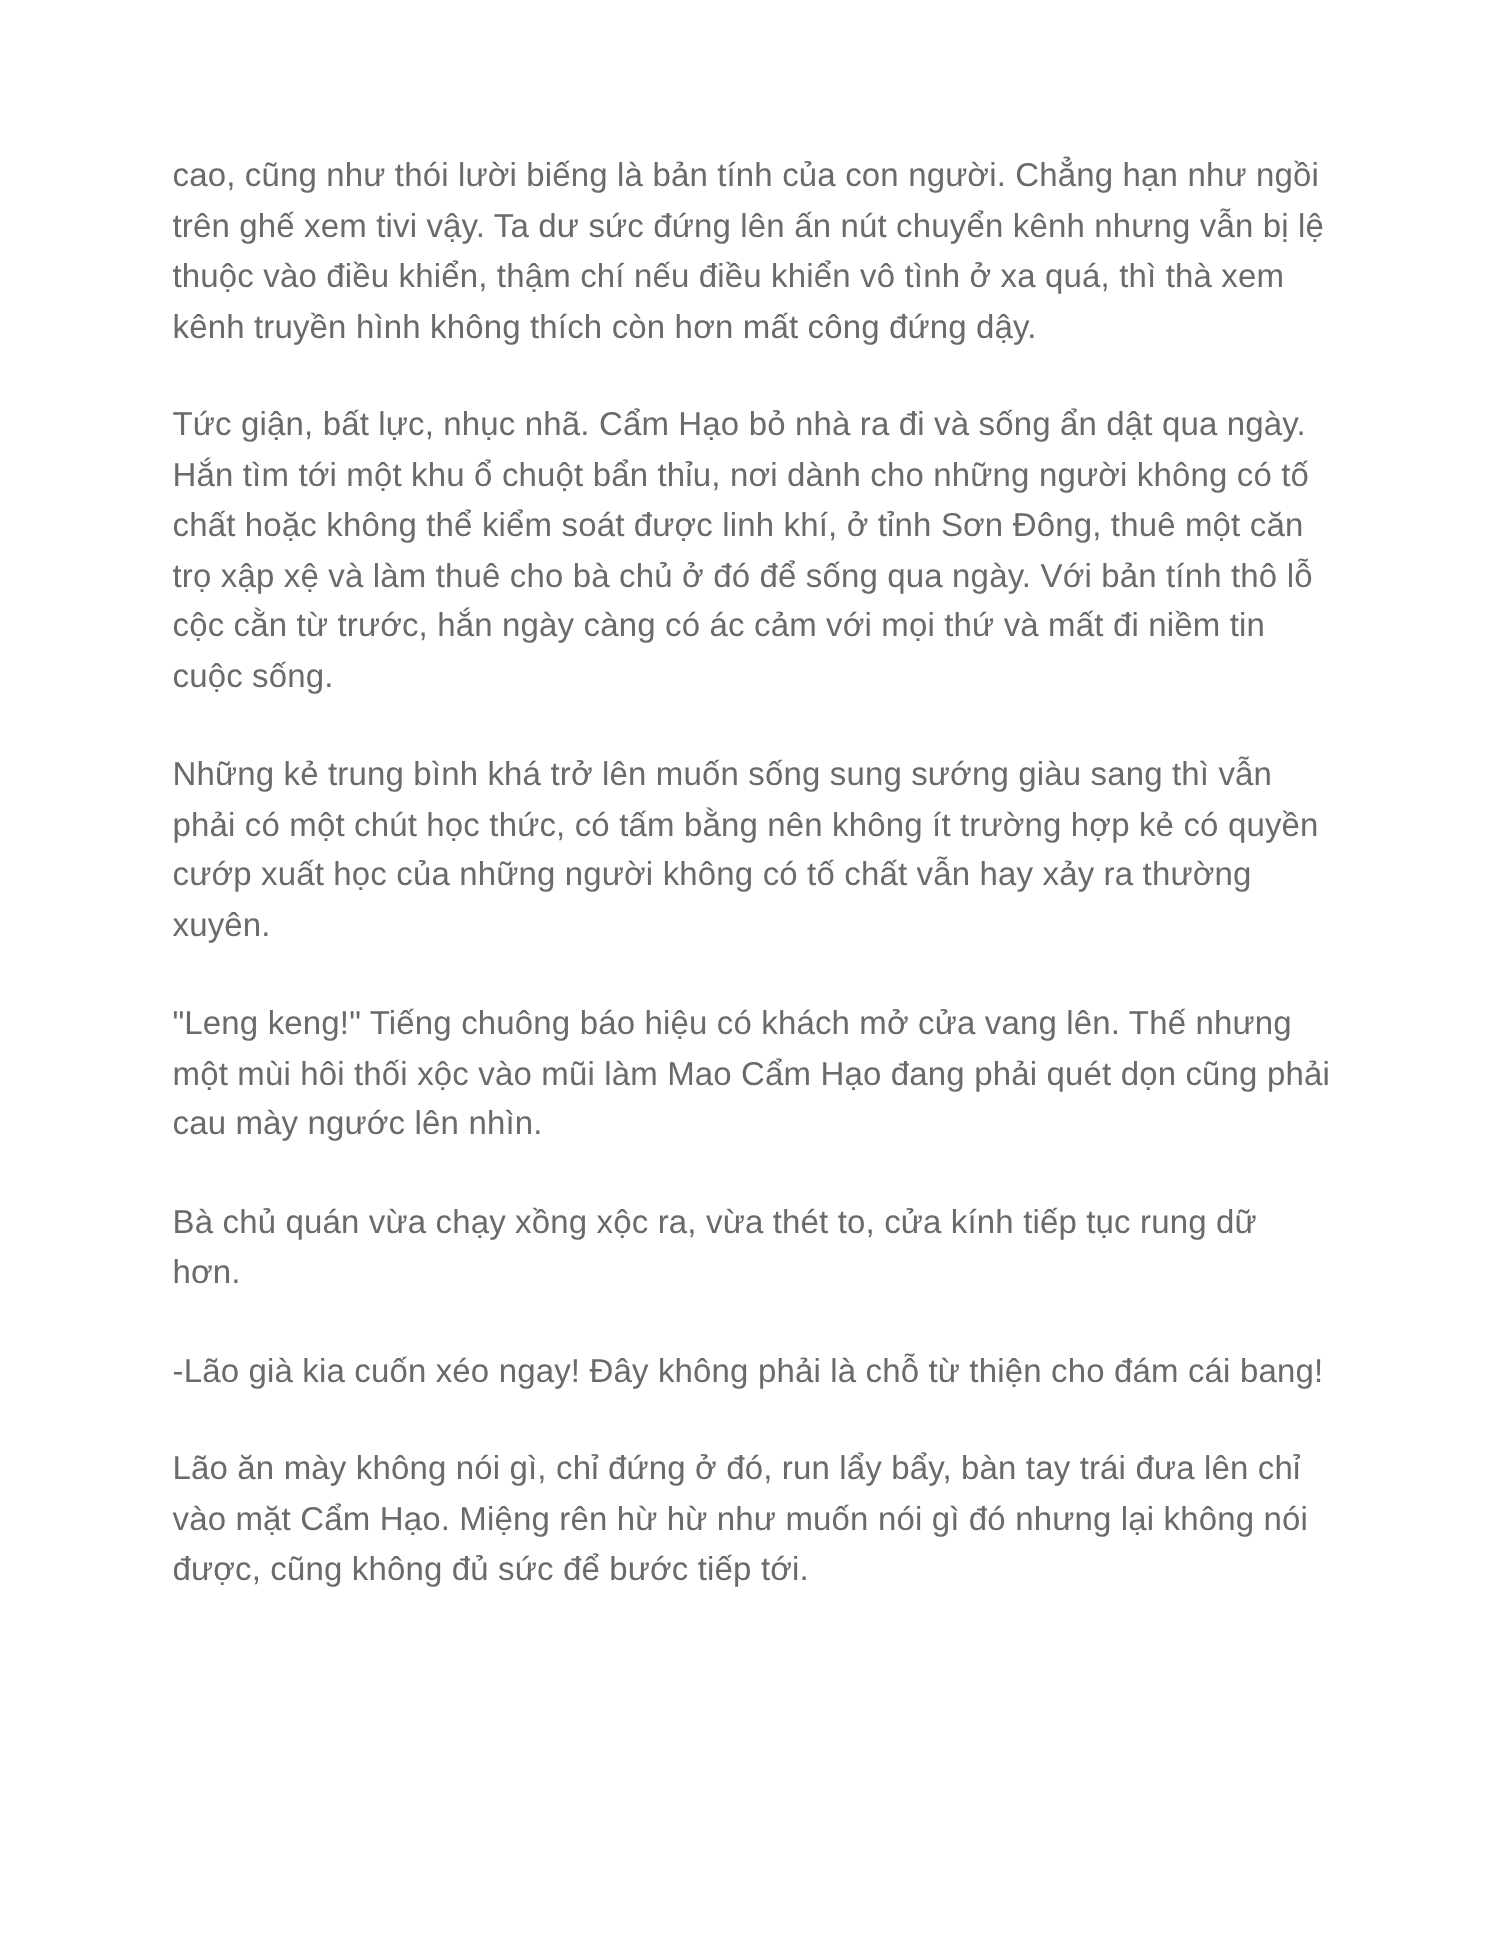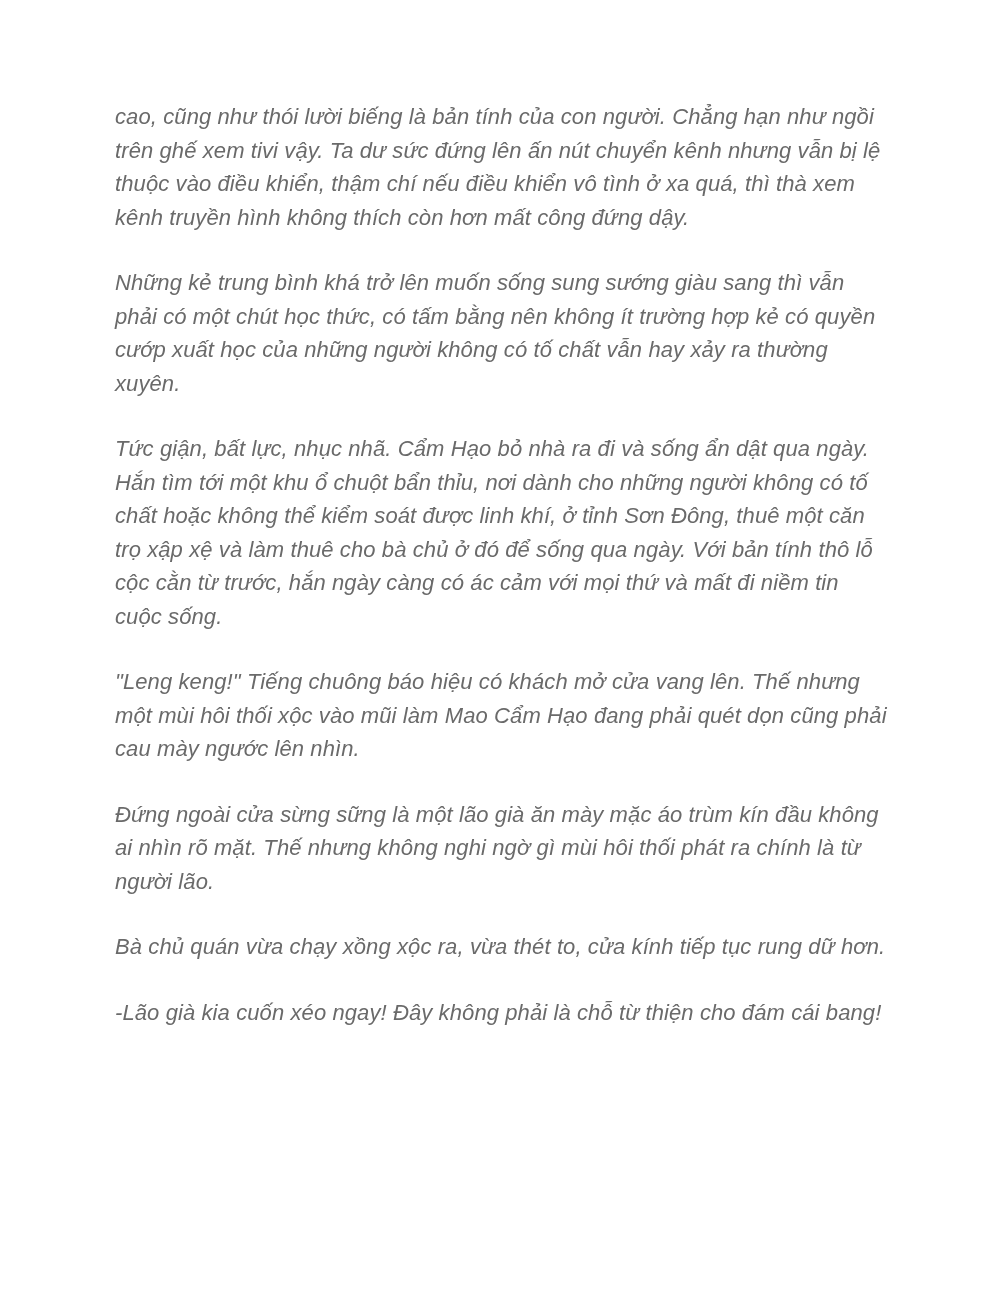--- a/index.html
+++ b/index.html
@@ -24,29 +24,28 @@
   }
   .text-column p {
     margin: 0 0 32px 0;
     font-family: "Liberation Sans", "DejaVu Sans", sans-serif;
     font-size: 22px;
     line-height: 33.5px;
     font-weight: 400;
     color: #6a6a6a;
     text-align: left;
     letter-spacing: 0.1px;
-    font-style: italic;
   }
 </style>
 </head>
 <body>
 
 <div class="page">
   <div class="text-column">
     <p>cao, cũng như thói lười biếng là bản tính của con người. Chẳng hạn như ngồi trên ghế xem tivi vậy. Ta dư sức đứng lên ấn nút chuyển kênh nhưng vẫn bị lệ thuộc vào điều khiển, thậm chí nếu điều khiển vô tình ở xa quá, thì thà xem kênh truyền hình không thích còn hơn mất công đứng dậy.</p>
+    <p>Tức giận, bất lực, nhục nhã. Cẩm Hạo bỏ nhà ra đi và sống ẩn dật qua ngày. Hắn tìm tới một khu ổ chuột bẩn thỉu, nơi dành cho những người không có tố chất hoặc không thể kiểm soát được linh khí, ở tỉnh Sơn Đông, thuê một căn trọ xập xệ và làm thuê cho bà chủ ở đó để sống qua ngày. Với bản tính thô lỗ cộc cằn từ trước, hắn ngày càng có ác cảm với mọi thứ và mất đi niềm tin cuộc sống.</p>
     <p>Những kẻ trung bình khá trở lên muốn sống sung sướng giàu sang thì vẫn phải có một chút học thức, có tấm bằng nên không ít trường hợp kẻ có quyền cướp xuất học của những người không có tố chất vẫn hay xảy ra thường xuyên.</p>
-    <p>Tức giận, bất lực, nhục nhã. Cẩm Hạo bỏ nhà ra đi và sống ẩn dật qua ngày. Hắn tìm tới một khu ổ chuột bẩn thỉu, nơi dành cho những người không có tố chất hoặc không thể kiểm soát được linh khí, ở tỉnh Sơn Đông, thuê một căn trọ xập xệ và làm thuê cho bà chủ ở đó để sống qua ngày. Với bản tính thô lỗ cộc cằn từ trước, hắn ngày càng có ác cảm với mọi thứ và mất đi niềm tin cuộc sống.</p>
     <p>"Leng keng!" Tiếng chuông báo hiệu có khách mở cửa vang lên. Thế nhưng một mùi hôi thối xộc vào mũi làm Mao Cẩm Hạo đang phải quét dọn cũng phải cau mày ngước lên nhìn.</p>
-    <p>Đứng ngoài cửa sừng sững là một lão già ăn mày mặc áo trùm kín đầu không ai nhìn rõ mặt. Thế nhưng không nghi ngờ gì mùi hôi thối phát ra chính là từ người lão.</p>
     <p>Bà chủ quán vừa chạy xồng xộc ra, vừa thét to, cửa kính tiếp tục rung dữ hơn.</p>
     <p>-Lão già kia cuốn xéo ngay! Đây không phải là chỗ từ thiện cho đám cái bang!</p>
+    <p>Lão ăn mày không nói gì, chỉ đứng ở đó, run lẩy bẩy, bàn tay trái đưa lên chỉ vào mặt Cẩm Hạo. Miệng rên hừ hừ như muốn nói gì đó nhưng lại không nói được, cũng không đủ sức để bước tiếp tới.</p>
   </div>
 </div>
 
 </body></html>

